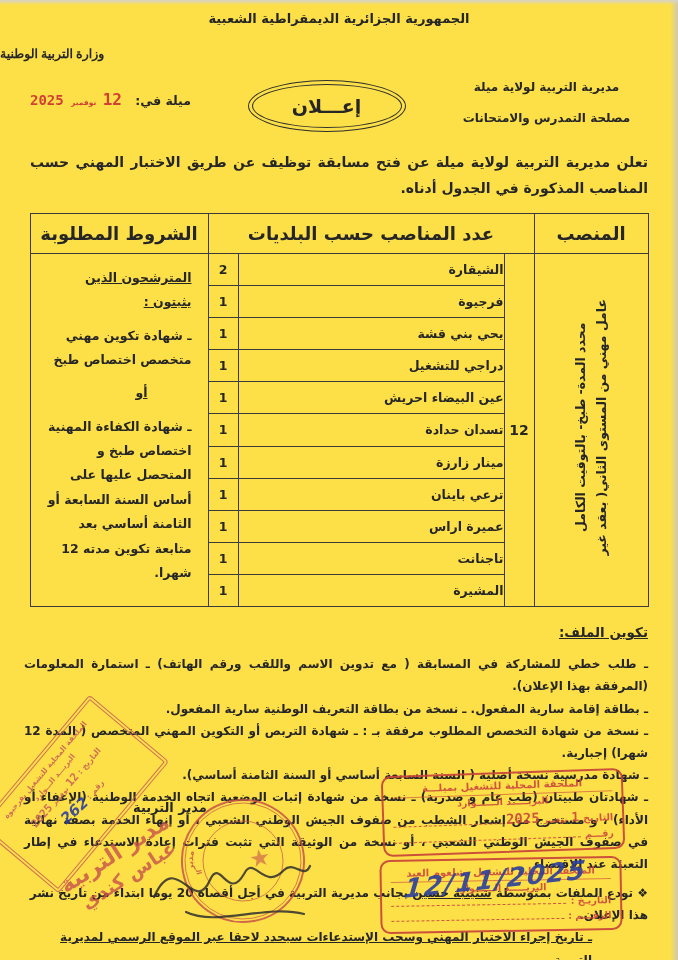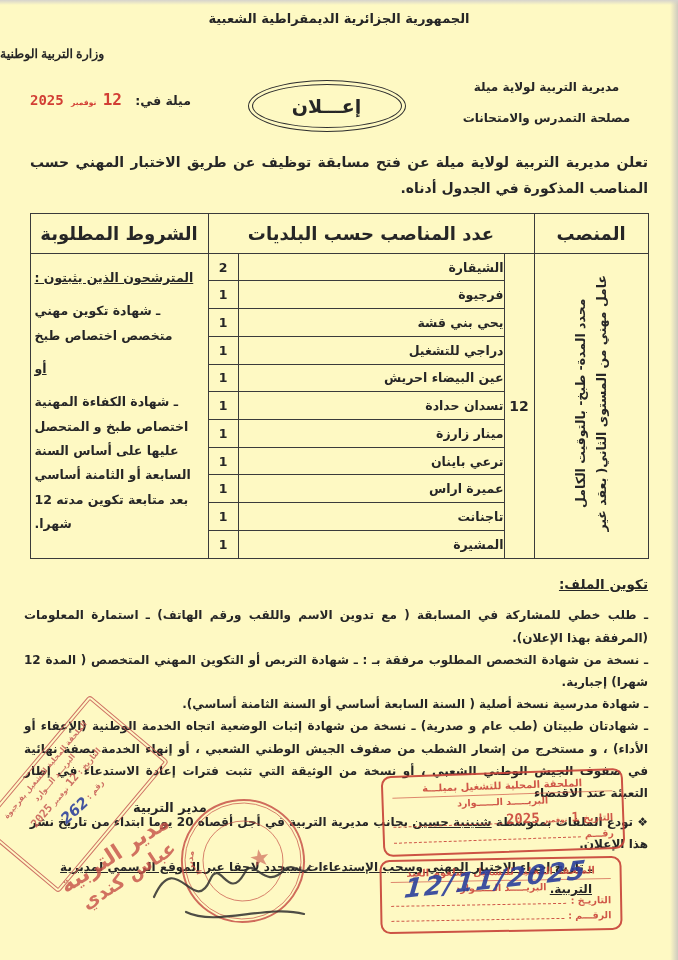--- a/index.html
+++ b/index.html
@@ -1,19 +1,19 @@
 <!DOCTYPE html>
 <html lang="ar" dir="rtl"><head>
 <meta charset="utf-8">
 <style>
   * { box-sizing: border-box; margin: 0; padding: 0; }
   body { margin:0; background:#888; font-family:"DejaVu Sans", sans-serif; }
   .page {
     position: relative; width: 678px; height: 960px; margin: 0 auto;
-    background: #fef9c3; color: #262626; direction: rtl; overflow: hidden;
+    background: #fde047; color: #262626; direction: rtl; overflow: hidden;
     font-family: "DejaVu Sans", sans-serif;
   }
   .edge-right { position:absolute; top:0; right:0; width:8px; height:100%;
     background: linear-gradient(to left, #c9c6bf, rgba(247,245,239,0)); opacity:.9; }
   .edge-top { position:absolute; top:0; left:0; width:100%; height:5px;
     background: linear-gradient(to bottom, #d6d3cc, rgba(247,245,239,0)); }
 
   
   .hdr-republic { text-align:center; font-weight:bold; font-size:13px; padding-top:11px; }
   .hdr-ministry { text-align:left; font-weight:bold; font-size:12.5px; margin-top:20px;font-family:Liberation Serif, serif; }
@@ -34,22 +34,22 @@
   table.main { border-collapse:collapse; margin:12px auto 0; table-layout:fixed; }
   .main td, .main th { border:1.6px solid #3b3b3b; }
   .main th { height:40px; font-size:18px; font-weight:bold; }
   td.muni { text-align:right; font-size:12.5px; font-weight:bold; height:26px; }
   td.cnt  { text-align:center; font-size:12.5px; font-weight:bold; }
   td.total-cell { text-align:center; font-size:14px; font-weight:bold; }
   td.pos-cell { position:relative; }
   .pos-rot { position:absolute; top:50%; left:50%; width:280px; margin-left:-140px; margin-top:-24px;
     transform:rotate(-90deg); display:flex; flex-direction:column-reverse;
     text-align:center; font-size:12.5px; font-weight:bold; line-height:1.7; }
-  td.cond-cell { vertical-align:top; padding:12px 4px; font-size:12.5px; font-weight:bold;
-    line-height:1.95; text-align:left; }
+  td.cond-cell { vertical-align:top; padding:12px 16px; font-size:12.5px; font-weight:bold;
+    line-height:1.95; text-align:right; }
   .cond-title { text-decoration:underline; margin-bottom:9px; }
   .cond-item { margin-bottom:9px; }
   .cond-or { text-decoration:underline; margin:0 44px 9px 0; }
 
   
   .file-sec { margin:13px 30px 0 24px; font-size:12px; font-weight:bold; line-height:1.85; text-align:right; }
   .file-title { font-size:13.5px; text-decoration:underline; margin-bottom:8px; }
   .file-item { text-align:justify; }
   .deposit { margin-top:7px; }
   .u { text-decoration:underline; }
@@ -195,20 +195,21 @@
     <tr>
           <td class="muni">المشيرة</td>
           <td class="cnt">1</td>
         </tr>
   </tbody>
     </table>
 
   <div class="file-sec">
     <div class="file-title">تكوين الملف:</div>
     <div class="file-item">ـ طلب خطي للمشاركة في المسابقة ( مع تدوين الاسم واللقب ورقم الهاتف) ـ استمارة المعلومات (المرفقة بهذا الإعلان).</div>
+    <div class="file-item">ـ بطاقة إقامة سارية المفعول.    ـ نسخة من بطاقة التعريف الوطنية سارية المفعول.</div>
     <div class="file-item">ـ نسخة من شهادة التخصص المطلوب مرفقة بـ : ـ شهادة التربص أو التكوين المهني المتخصص ( المدة 12 شهرا)  إجبارية.</div>
     <div class="file-item">ـ شهادة مدرسية نسخة أصلية ( السنة السابعة أساسي أو السنة الثامنة أساسي).</div>
     <div class="file-item">ـ شهادتان طبيتان (طب عام و صدرية) ـ نسخة من شهادة إثبات الوضعية اتجاه الخدمة الوطنية (الإعفاء أو الأداء) ، و مستخرج من إشعار الشطب من صفوف الجيش الوطني الشعبي ، أو إنهاء الخدمة بصفة نهائية في صفوف الجيش الوطني الشعبي ، أو نسخة من الوثيقة التي تثبت فترات إعادة الاستدعاء في إطار التعبئة عند الاقتضاء</div>
     <div class="deposit">
       <span>❖ تودع الملفات بمتوسطة </span><span class="u">شنينبة حسين</span><span> بجانب مديرية التربية  في أجل أقصاه 20 يوما ابتداء من تاريخ نشر هذا الإعلان.</span>
     </div>
     <div class="note2">ـ تاريخ إجراء الاختبار المهني وسحب الإستدعاءات سيحدد لاحقا عبر الموقع الرسمي لمديرية التربية.</div>
   </div>
 
   <div class="stamp-left">

